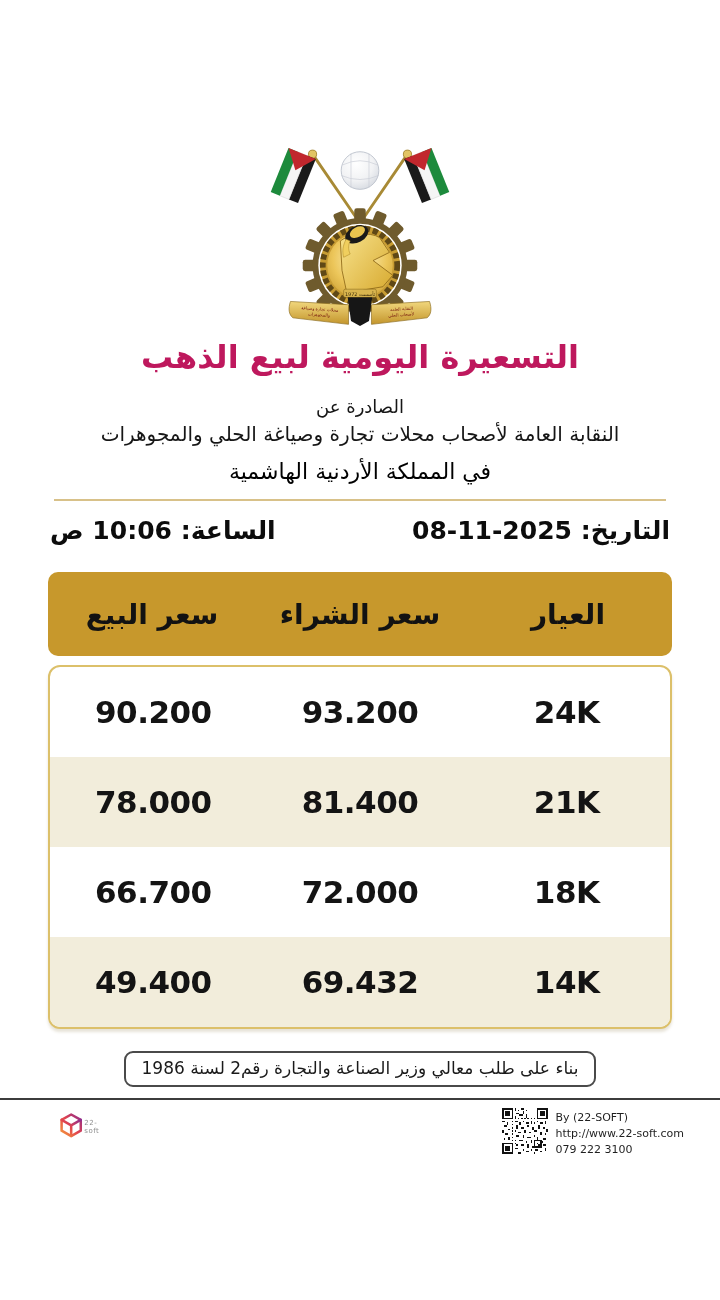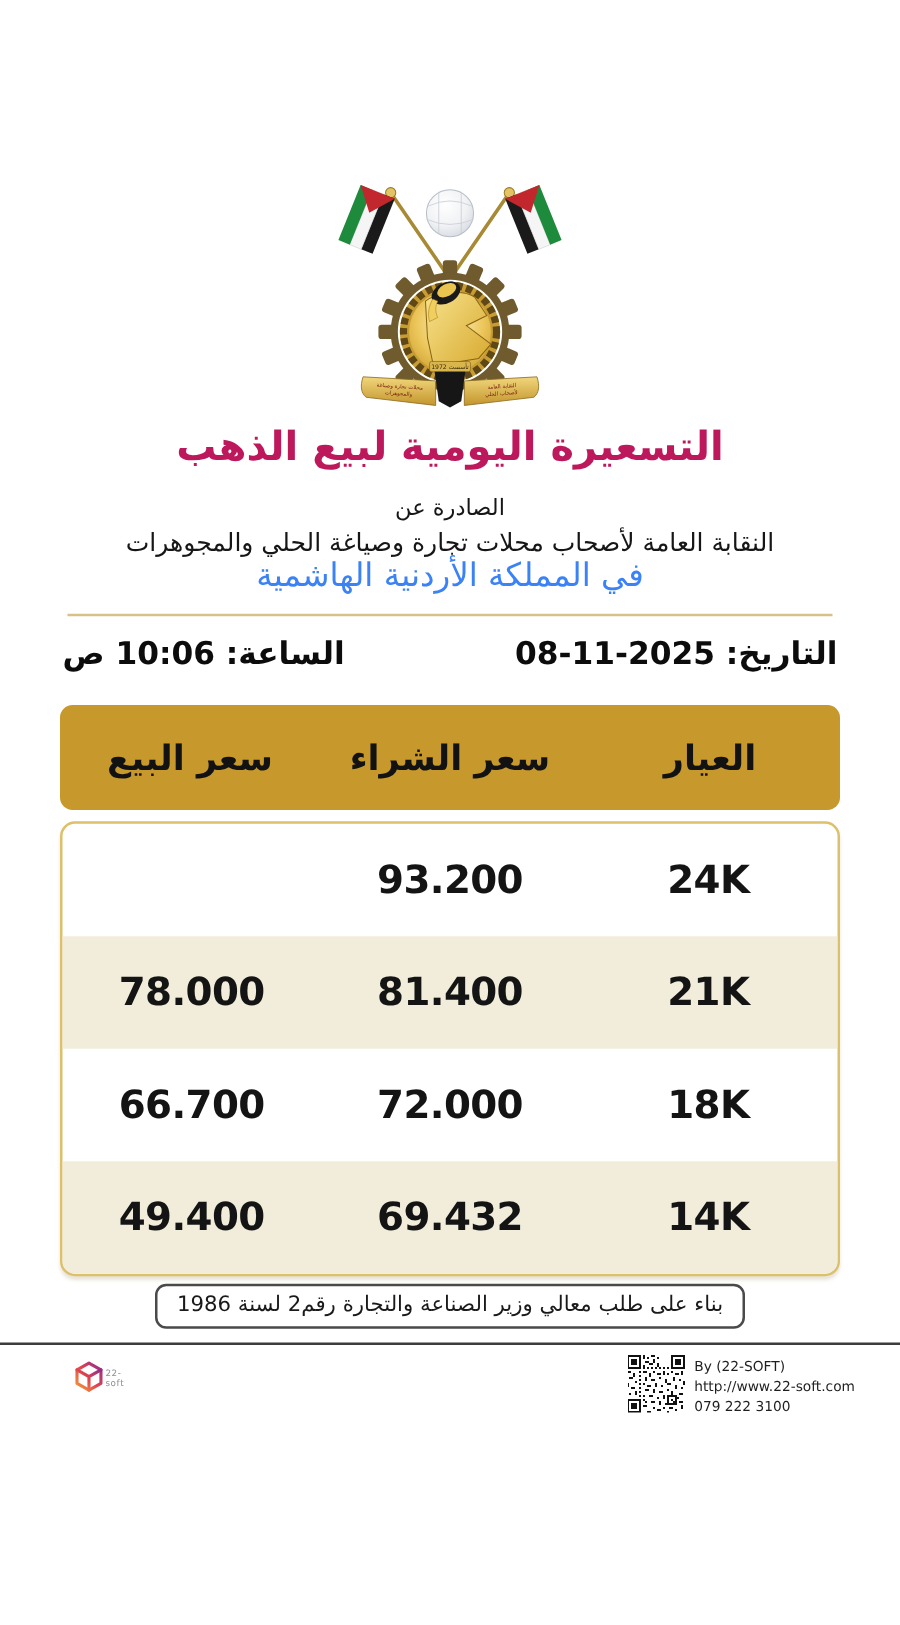--- a/index.html
+++ b/index.html
@@ -5,38 +5,38 @@
   * { margin:0; padding:0; box-sizing:border-box; }
   html,body { background:#ffffff; }
   body { font-family:"DejaVu Sans", sans-serif; }
   .page { position:relative; width:720px; height:1300px; margin:0 auto; background:#fff; direction:rtl; overflow:hidden; }
 
   .logo-wrap { padding-top:140px; text-align:center; }
 
   .title { text-align:center; font-size:32px; font-weight:600; color:#be185d; margin-top:2px; letter-spacing:0; }
   .issued { text-align:center; font-size:18px; color:#161616; margin-top:20px; }
   .syndicate { text-align:center; font-size:20px; color:#161616; margin-top:5px; white-space:nowrap; }
-  .country { text-align:center; font-size:26px; color:#3b82f6; }
+  .country { text-align:center; font-size:22px; color:#000000; margin-top:13px; }
 
   .gold-sep { width:612px; margin:15px auto 0; border:0; border-top:2px solid #d8c189; }
 
   .date-row { display:flex; justify-content:space-between; align-items:baseline; padding:0 50px; margin-top:15px; font-size:25px; font-weight:bold; color:#0c0c0c; }
   .ltr-num { direction:ltr; unicode-bidi:isolate; }
 
   .thead { display:grid; grid-template-columns:1fr 1fr 1fr; align-items:center; text-align:center;
            background:#c7982c; border-radius:10px; margin:27px 48px 0; height:84px;
            font-weight:bold; font-size:28px; color:#121212; }
   .tbody { margin:9px 48px 0; border:2px solid #dcc06a; border-radius:12px; overflow:hidden; background:#fff;
            box-shadow:0 3px 3px rgba(120,100,40,.18); }
   .trow { display:grid; grid-template-columns:1fr 1fr 1fr; align-items:center; text-align:center;
           height:90px; font-weight:bold; font-size:31px; color:#141414; letter-spacing:-0.5px; }
   .trow.alt { background:#f2eddb; }
   .num { direction:ltr; unicode-bidi:isolate; }
 
-  .note-wrap { text-align:center; margin-top:6px; }
+  .note-wrap { text-align:center; margin-top:22px; }
   .note { display:inline-block; border:2px solid #4a4a4a; border-radius:9px; padding:5px 16px 7px; font-size:17px; color:#1a1a1a; }
 
   .footer-rule { border:0; border-top:2px solid #3c3c3c; margin-top:11px; width:100%; }
 
   .footer { direction:ltr; display:flex; justify-content:space-between; align-items:flex-start; padding:8px 36px 0 58px; }
   .maker { display:flex; flex-direction:row; align-items:center; width:48px; }
   .maker-label { font-size:7px; color:#8f8f8f; margin-top:1px; letter-spacing:.5px; }
   .credit { display:flex; align-items:flex-start; gap:7px;justify-content:center; }
   .credit-text { font-size:11px; color:#1f1f1f; line-height:1.45; padding-top:2px; }
 </style>
@@ -171,20 +171,21 @@
   <div class="thead">
     <div>العيار</div>
     <div>سعر الشراء</div>
     <div>سعر البيع</div>
   </div>
 
   <div class="tbody">
     <div class="trow">
       <div class="num">24K</div>
       <div class="num">93.200</div>
+      <div class="num">90.200</div>
     </div>
     <div class="trow alt">
       <div class="num">21K</div>
       <div class="num">81.400</div>
       <div class="num">78.000</div>
     </div>
     <div class="trow">
       <div class="num">18K</div>
       <div class="num">72.000</div>
       <div class="num">66.700</div>

